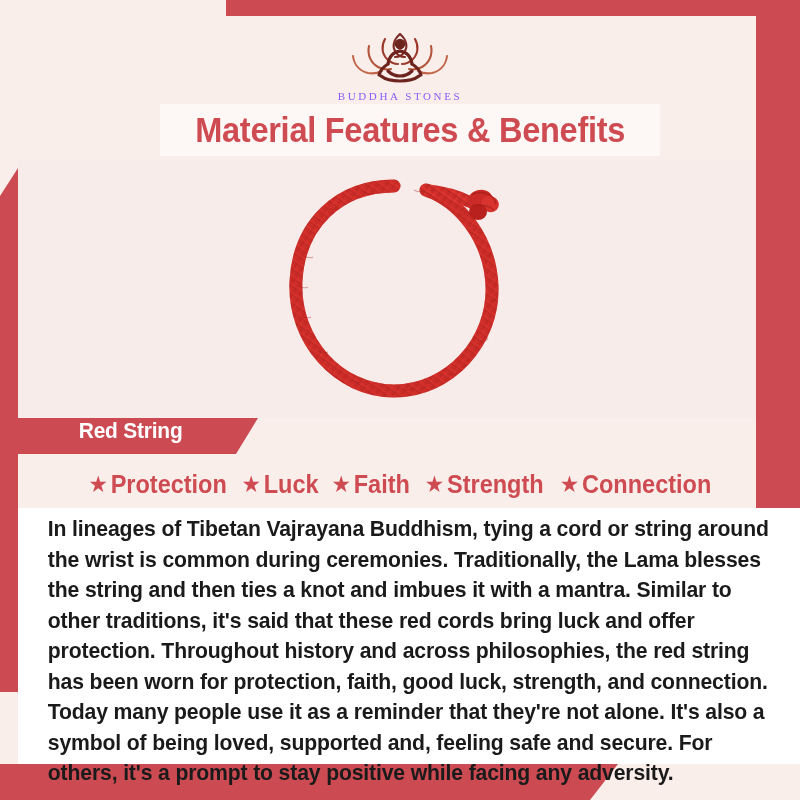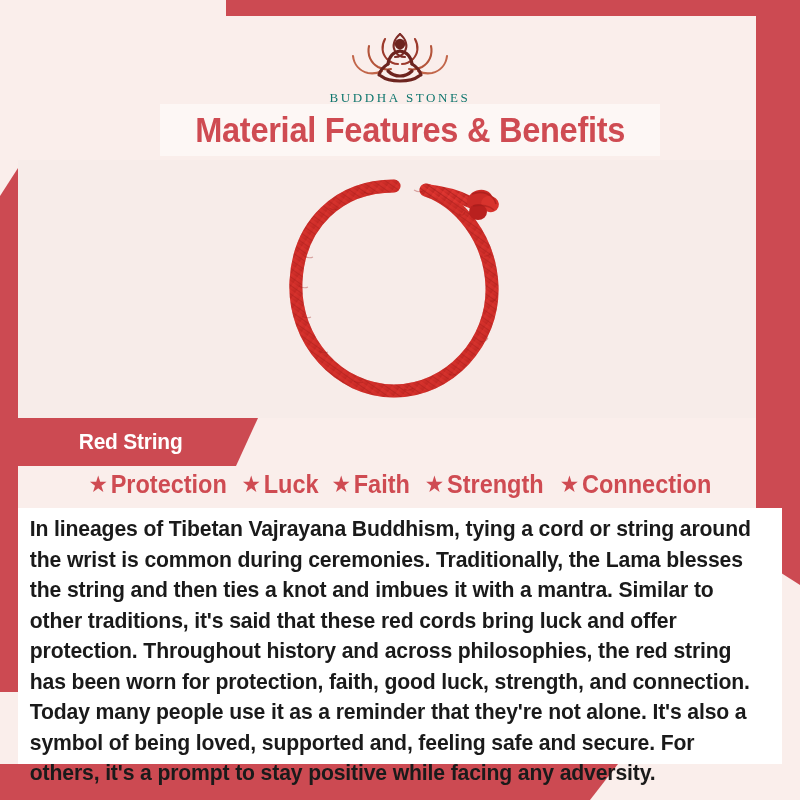--- a/index.html
+++ b/index.html
@@ -39,21 +39,21 @@
 
   
   .logo-wrap{
     position:absolute;left:0;top:18px;width:800px;
     display:flex;flex-direction:column;align-items:center;
   }
   .logo-mark{width:150px;height:70px;display:block;}
   .logo-word{
     margin-top:2px;
     font-family:"Liberation Serif","DejaVu Serif",serif;
-    font-size:13px;letter-spacing:2.6px;color:#0f766e;
+    font-size:11px;letter-spacing:2.6px;color:#8b5cf6;
     font-weight:400;
   }
 
   
   .title-banner{
     position:absolute;left:160px;top:104px;width:500px;height:52px;
     background:#fdf7f5;
     display:flex;align-items:center;justify-content:center;
   }
   .title-text{
@@ -66,24 +66,24 @@
   
   .photo{
     position:absolute;left:18px;top:160px;width:738px;height:258px;
     background:#f7ece9;
     overflow:hidden;
   }
   .photo svg{position:absolute;left:226px;top:-14px;}
 
   
   .label-banner{
-    position:absolute;left:18px;top:418px;width:240px;height:48px;
+    position:absolute;left:18px;top:418px;width:240px;height:36px;
     background:#cc4a52;
     clip-path:polygon(0 0,100% 0,calc(100% - 22px) 100%,0 100%);
-    display:flex;align-items:center;
+    display:flex;align-items:flex-start;
   }
   .label-text{
     color:#ffffff;font-size:22px;font-weight:bold;
     margin-left:58px;letter-spacing:-0.2px;
     transform:scaleX(.95);
   }
 
   
   .benefits{
     position:absolute;left:18px;top:462px;width:764px;height:44px;
@@ -98,20 +98,21 @@
     padding:0 4px;
   }
   .star{
     font-size:23px;line-height:1;margin-right:3px;color:#cf4b52;
   }
 
   
   .copy-panel{
     position:absolute;left:18px;top:508px;width:764px;height:256px;
     background:#ffffff;
+    padding-left:18px;
   }
   .copy-text{
     margin:0;padding:6px 14px 0 12px;
     font-size:21.5px;line-height:30.5px;
     font-weight:bold;color:#1a1a1a;
     letter-spacing:-0.15px;
     transform:scaleX(.985);transform-origin:left top;
   }
 </style>
 </head>

